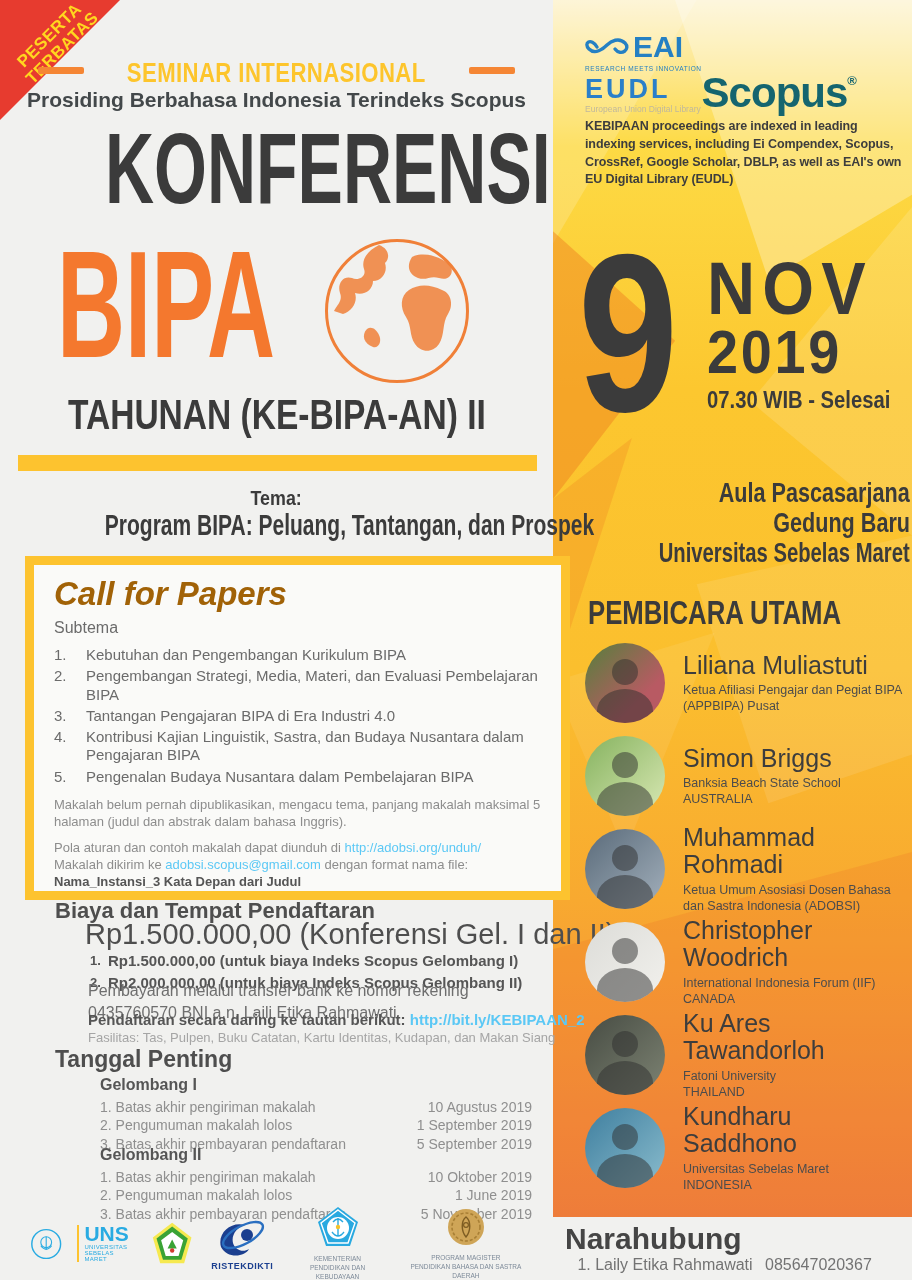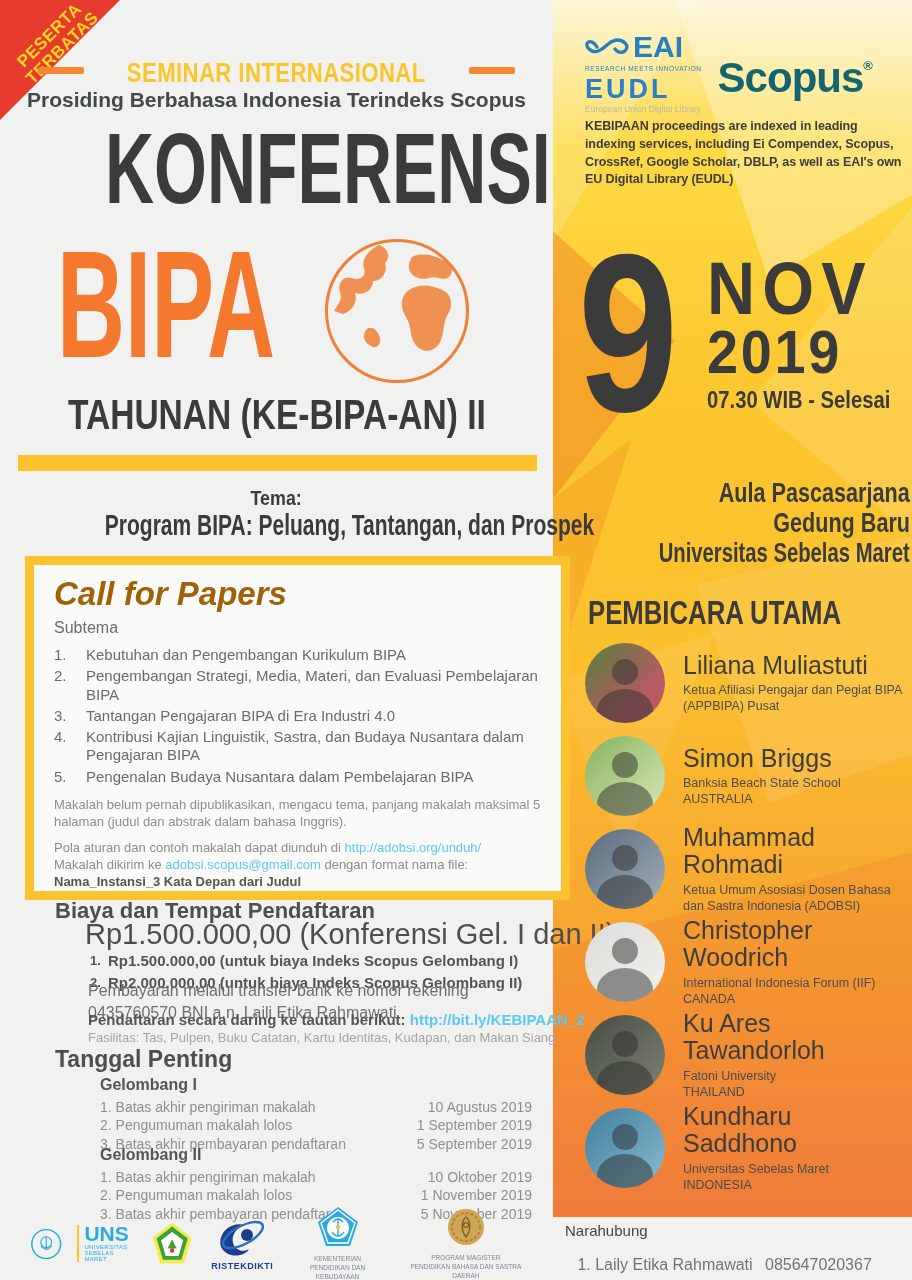--- a/index.html
+++ b/index.html
@@ -56,21 +56,21 @@
   .fac{position:absolute;left:0;top:0;width:100%;height:100%;}
   .f1{background:rgba(255,255,255,.30);clip-path:polygon(34% 0,100% 0,100% 16%,60% 23%);}
   .f2{background:rgba(255,255,255,.18);clip-path:polygon(0 0,40% 0,0 20%);}
   .f3{background:rgba(237,125,32,.45);clip-path:polygon(0 19%,34% 28%,0 41%);}
   .f4{background:rgba(255,255,255,.14);clip-path:polygon(100% 17%,100% 44%,55% 33%);}
   .f5{background:rgba(237,125,32,.28);clip-path:polygon(0 41%,22% 36%,0 56%);}
   .f6{background:rgba(255,255,255,.10);clip-path:polygon(40% 48%,100% 44%,100% 62%,60% 66%);}
   .f7{background:rgba(235,110,40,.22);clip-path:polygon(0 78%,100% 70%,100% 100%,0 100%);}
   .f8{background:rgba(255,255,255,.08);clip-path:polygon(0 56%,45% 52%,20% 70%);}
 
-  .idx-wrap{left:585px;top:30px;width:300px;display:flex;gap:16px;align-items:center;}
+  .idx-wrap{left:585px;top:30px;width:300px;display:flex;align-items:flex-end;}
   .eai-line{display:flex;align-items:center;gap:4px;}
   .eai-txt{font-size:30px;font-weight:800;color:#2580c3;letter-spacing:0;}
   .eai-tag{font-size:6.5px;letter-spacing:.6px;color:#2580c3;margin-top:1px;}
   .eudl{font-size:27px;font-weight:800;color:#2a7fc9;letter-spacing:3px;line-height:1;}
   .eudl-tag{font-size:8.5px;color:#c0b89c;margin-top:1px;}
   .scopus{font-size:42px;font-weight:800;color:#15656f;letter-spacing:-1px;line-height:1;margin-top:12px;}
   .scopus sup{font-size:13px;vertical-align:22px;font-weight:700;}
   .idx-text{left:585px;top:118px;width:317px;font-size:12.5px;font-weight:700;color:#3d3d3d;line-height:1.42;letter-spacing:-.1px;}
 
   .big9{font-size:225px;line-height:.78;font-weight:800;}
@@ -87,21 +87,21 @@
   .avatar::after{content:"";position:absolute;left:12px;top:46px;width:56px;height:44px;border-radius:50% 50% 0 0;background:rgba(45,45,45,.5);}
   .av1{background:linear-gradient(135deg,#55803c,#b85a63 70%);}
   .av2{background:linear-gradient(135deg,#86b35f,#d9e8b4);}
   .av3{background:linear-gradient(135deg,#5a6b7a,#a3b0bc);}
   .av4{background:linear-gradient(135deg,#dcdcd8,#f2f1ed);}
   .av5{background:linear-gradient(135deg,#474c43,#7d8373);}
   .av6{background:linear-gradient(135deg,#3f7f9f,#8abccd);}
   .spk-name{font-size:25px;font-weight:500;color:#3d3d3d;line-height:1.1;}
   .spk-aff{font-size:12.5px;color:#4c4c4c;line-height:1.3;margin-top:3px;}
 
-  .nara-head{left:565px;top:1222px;font-size:15px;font-weight:400;color:#454545;}
+  .nara-head{left:565px;top:1222px;font-size:30px;font-weight:700;color:#454545;}
   .nara-rows{left:565px;top:1254px;width:340px;}
   .nara-row{display:flex;font-size:16px;color:#737373;line-height:1.35;}
   .nara-name{width:200px;text-align:center;}
 </style>
 </head>
 <body>
 
 <div id="poster">
 
   <div class="abs rcol">
@@ -217,21 +217,21 @@
   </div>
   <div class="abs" style="left:100px;top:1146px;width:432px">
     <div class="tg-group-label">Gelombang II</div>
     <div style="margin-top:4px">
       <div class="tg-row">
           <span>1. Batas akhir pengiriman makalah</span>
           <span>10 Oktober 2019</span>
         </div>
       <div class="tg-row">
           <span>2. Pengumuman makalah lolos</span>
-          <span>1 November 2019</span>
+          <span>1 June 2019</span>
         </div>
       <div class="tg-row">
           <span>3. Batas akhir pembayaran pendaftaran</span>
           <span>5 November 2019</span>
         </div>
     </div>
   </div>
 
   <div class="abs logos">
     <div style="display:flex;align-items:center;gap:15px">

